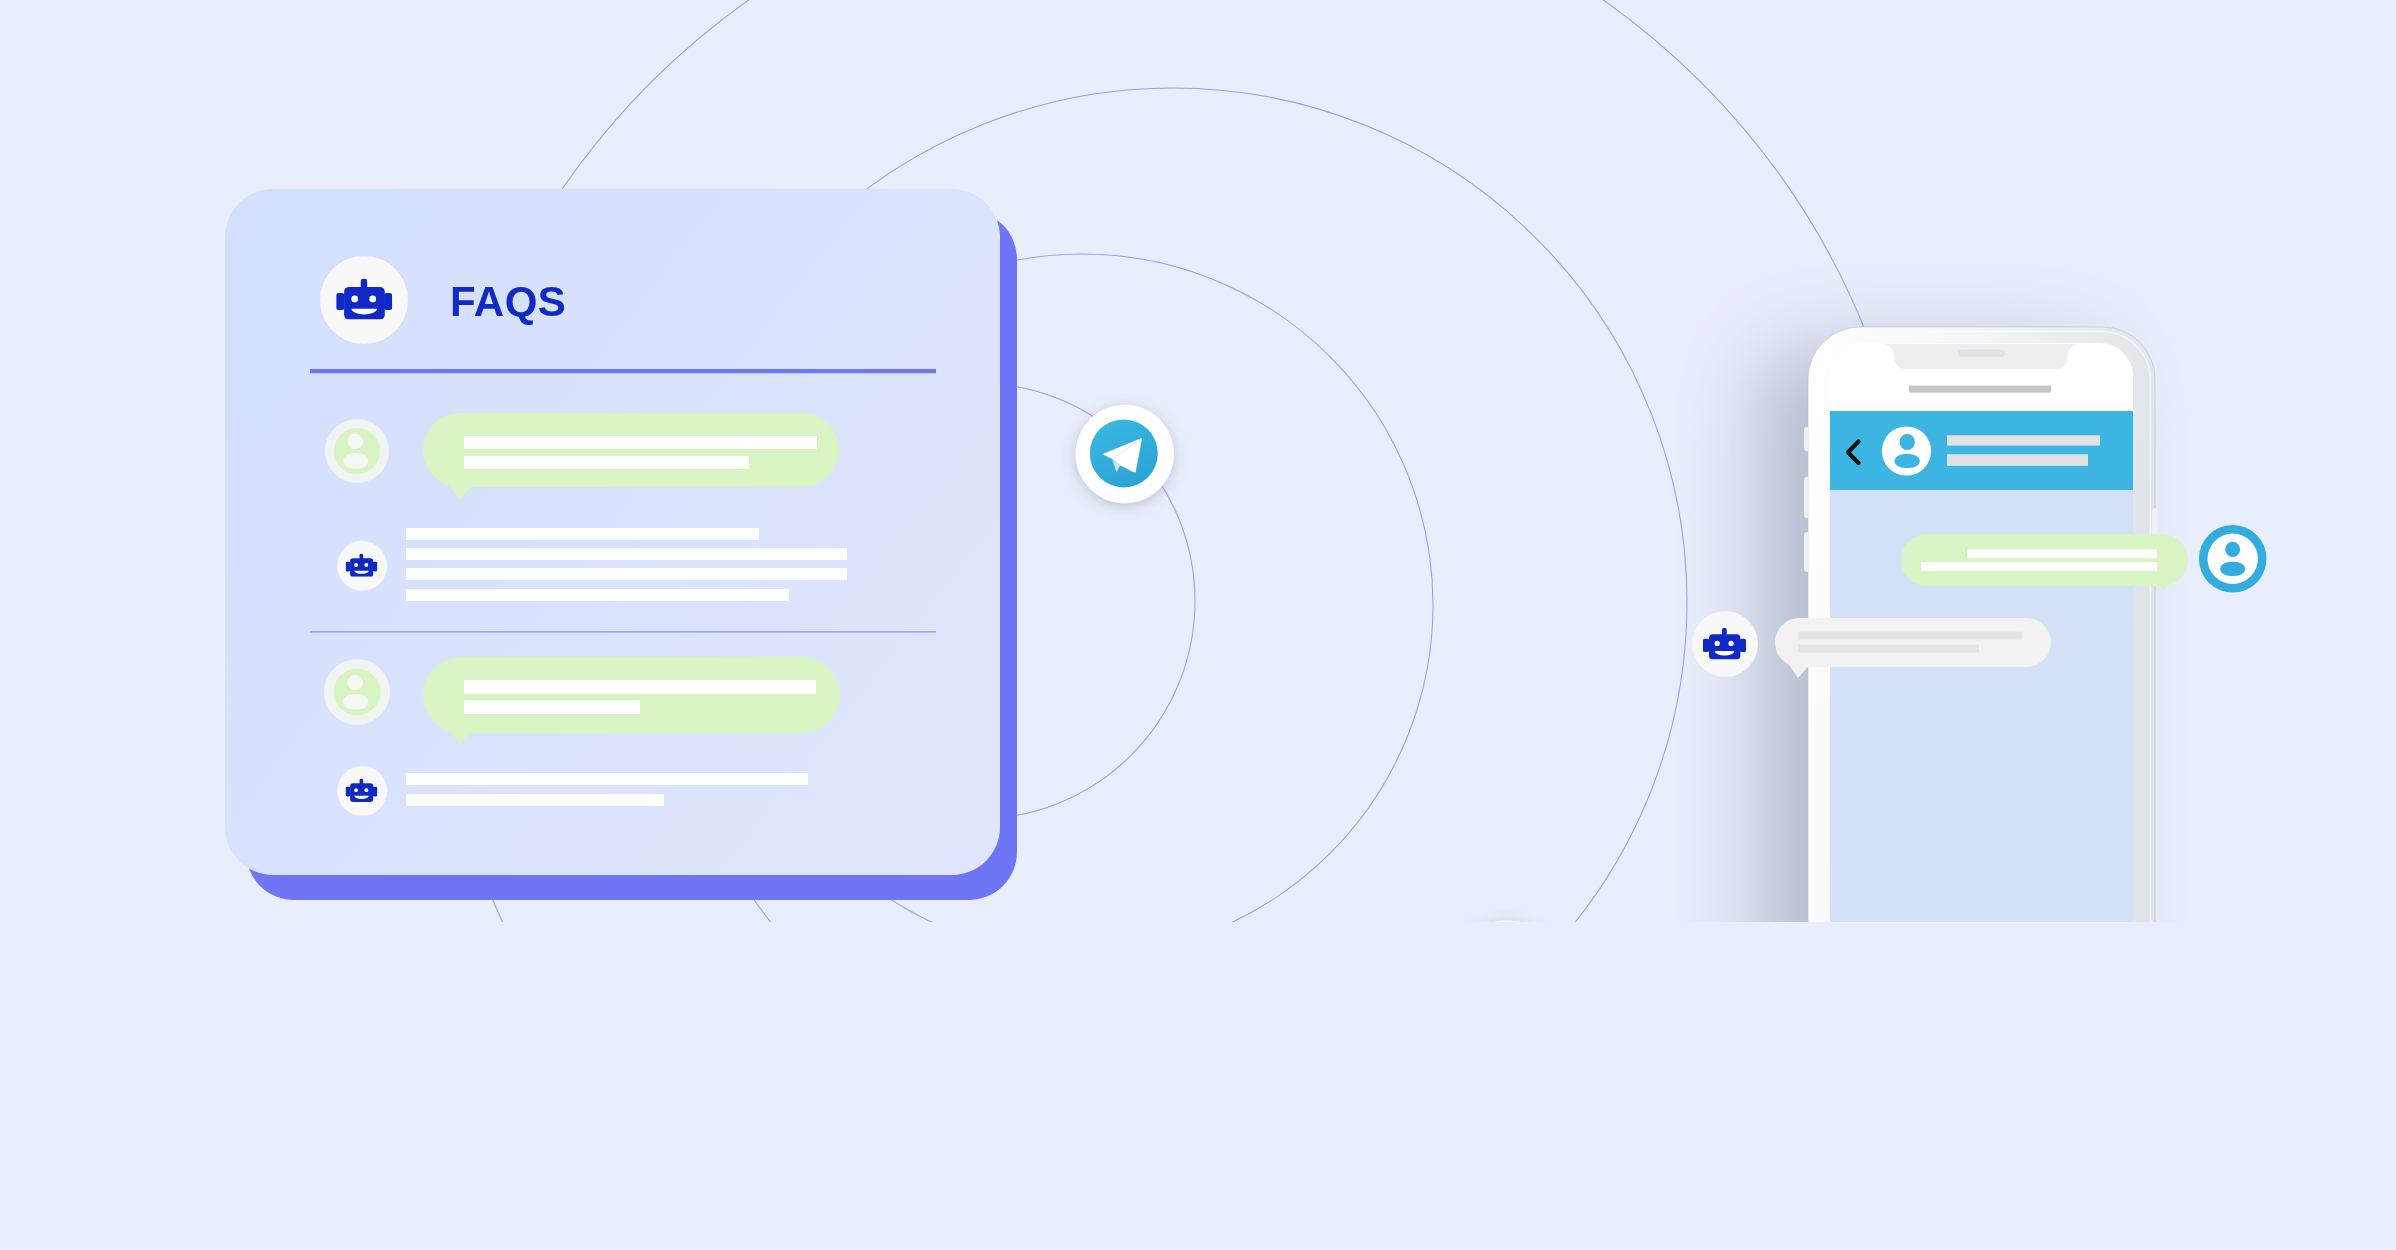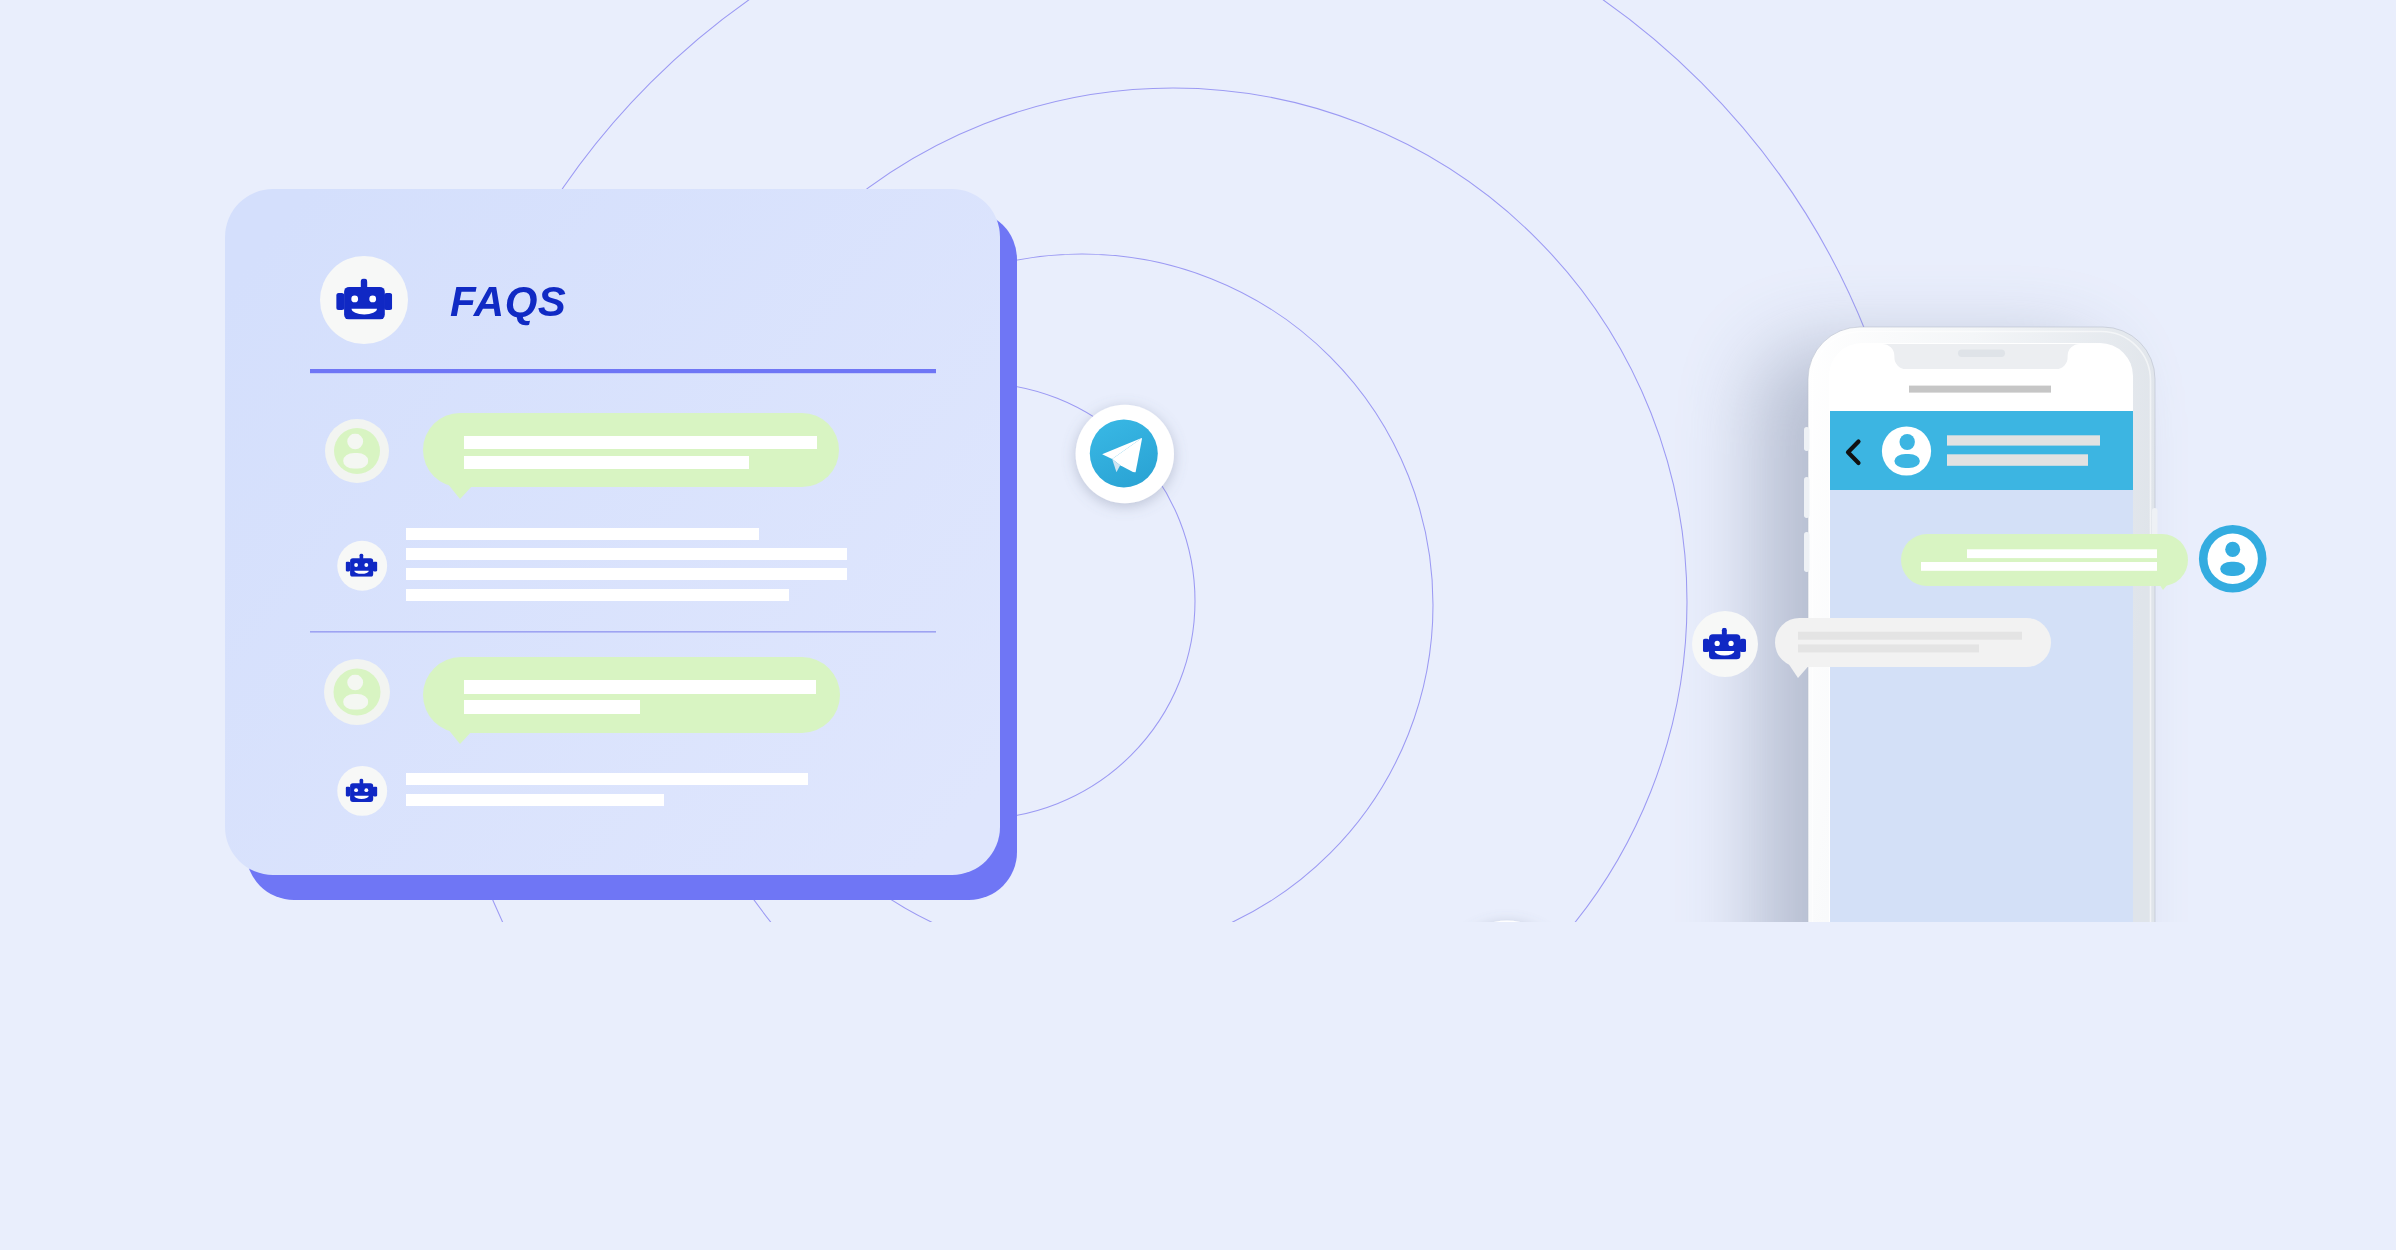--- a/index.html
+++ b/index.html
@@ -1,17 +1,17 @@
 <!DOCTYPE html>
 <html><head>
 <meta charset="utf-8">
 <style>
   html,body{margin:0;padding:0;background:#e9eefc;}
   body{width:2396px;height:1250px;overflow:hidden;font-family:"Liberation Sans",sans-serif;}
-  #stage{position:relative;width:2396px;height:922px;overflow:hidden;background:#f0abfc;font-style:italic;}
+  #stage{position:relative;width:2396px;height:922px;overflow:hidden;background:#f0abfc;}
   svg{display:block;position:absolute;left:0;top:0;}
 </style>
 </head>
 <body>
 
 <div id="stage">
 <svg width="2396" height="1250" viewBox="0 0 2396 1250">
   <defs>
 
     <symbol id="robot" viewBox="0 0 56 41">

